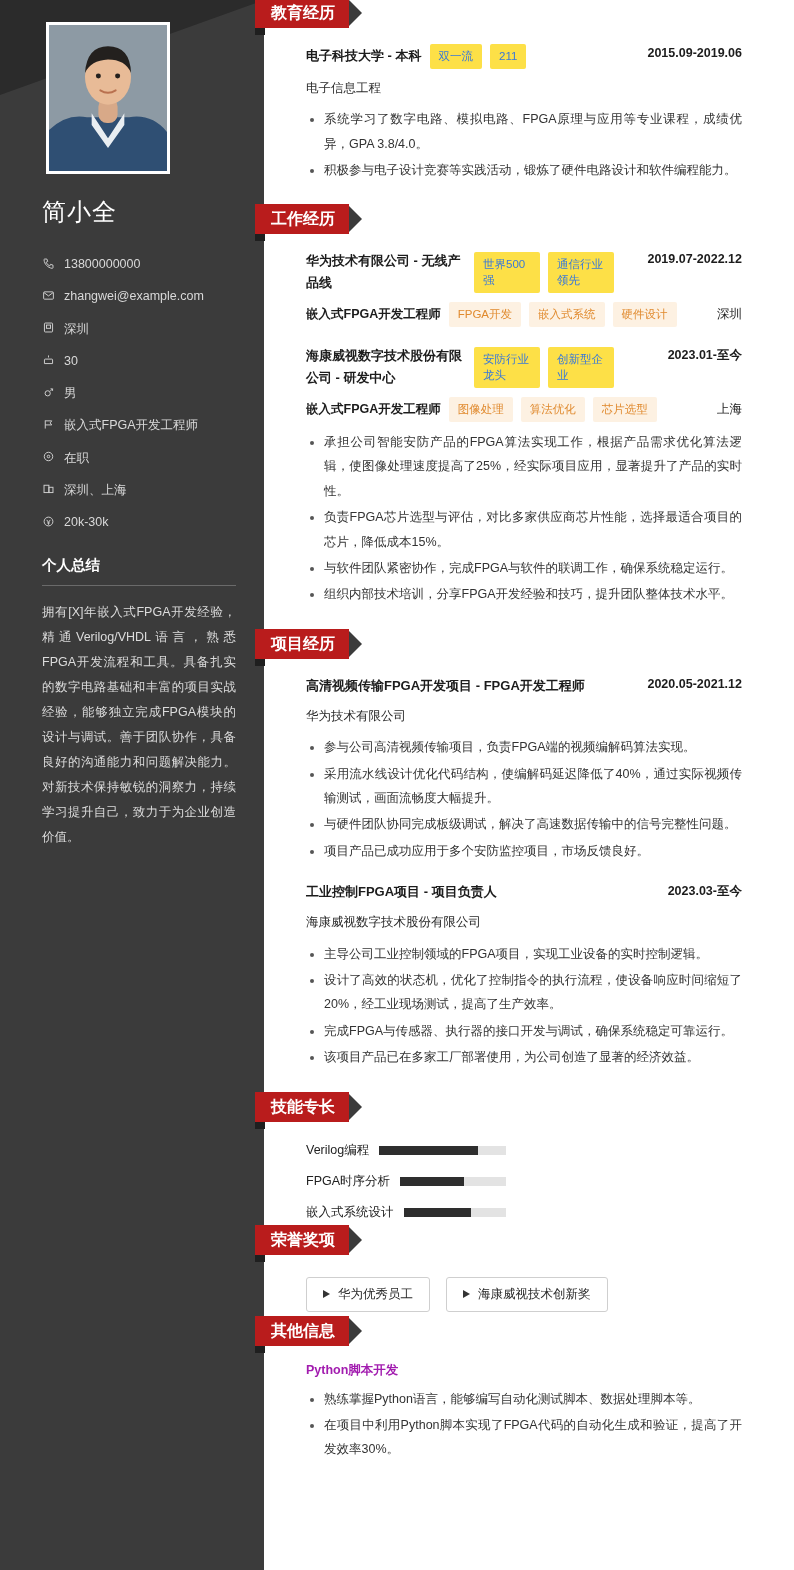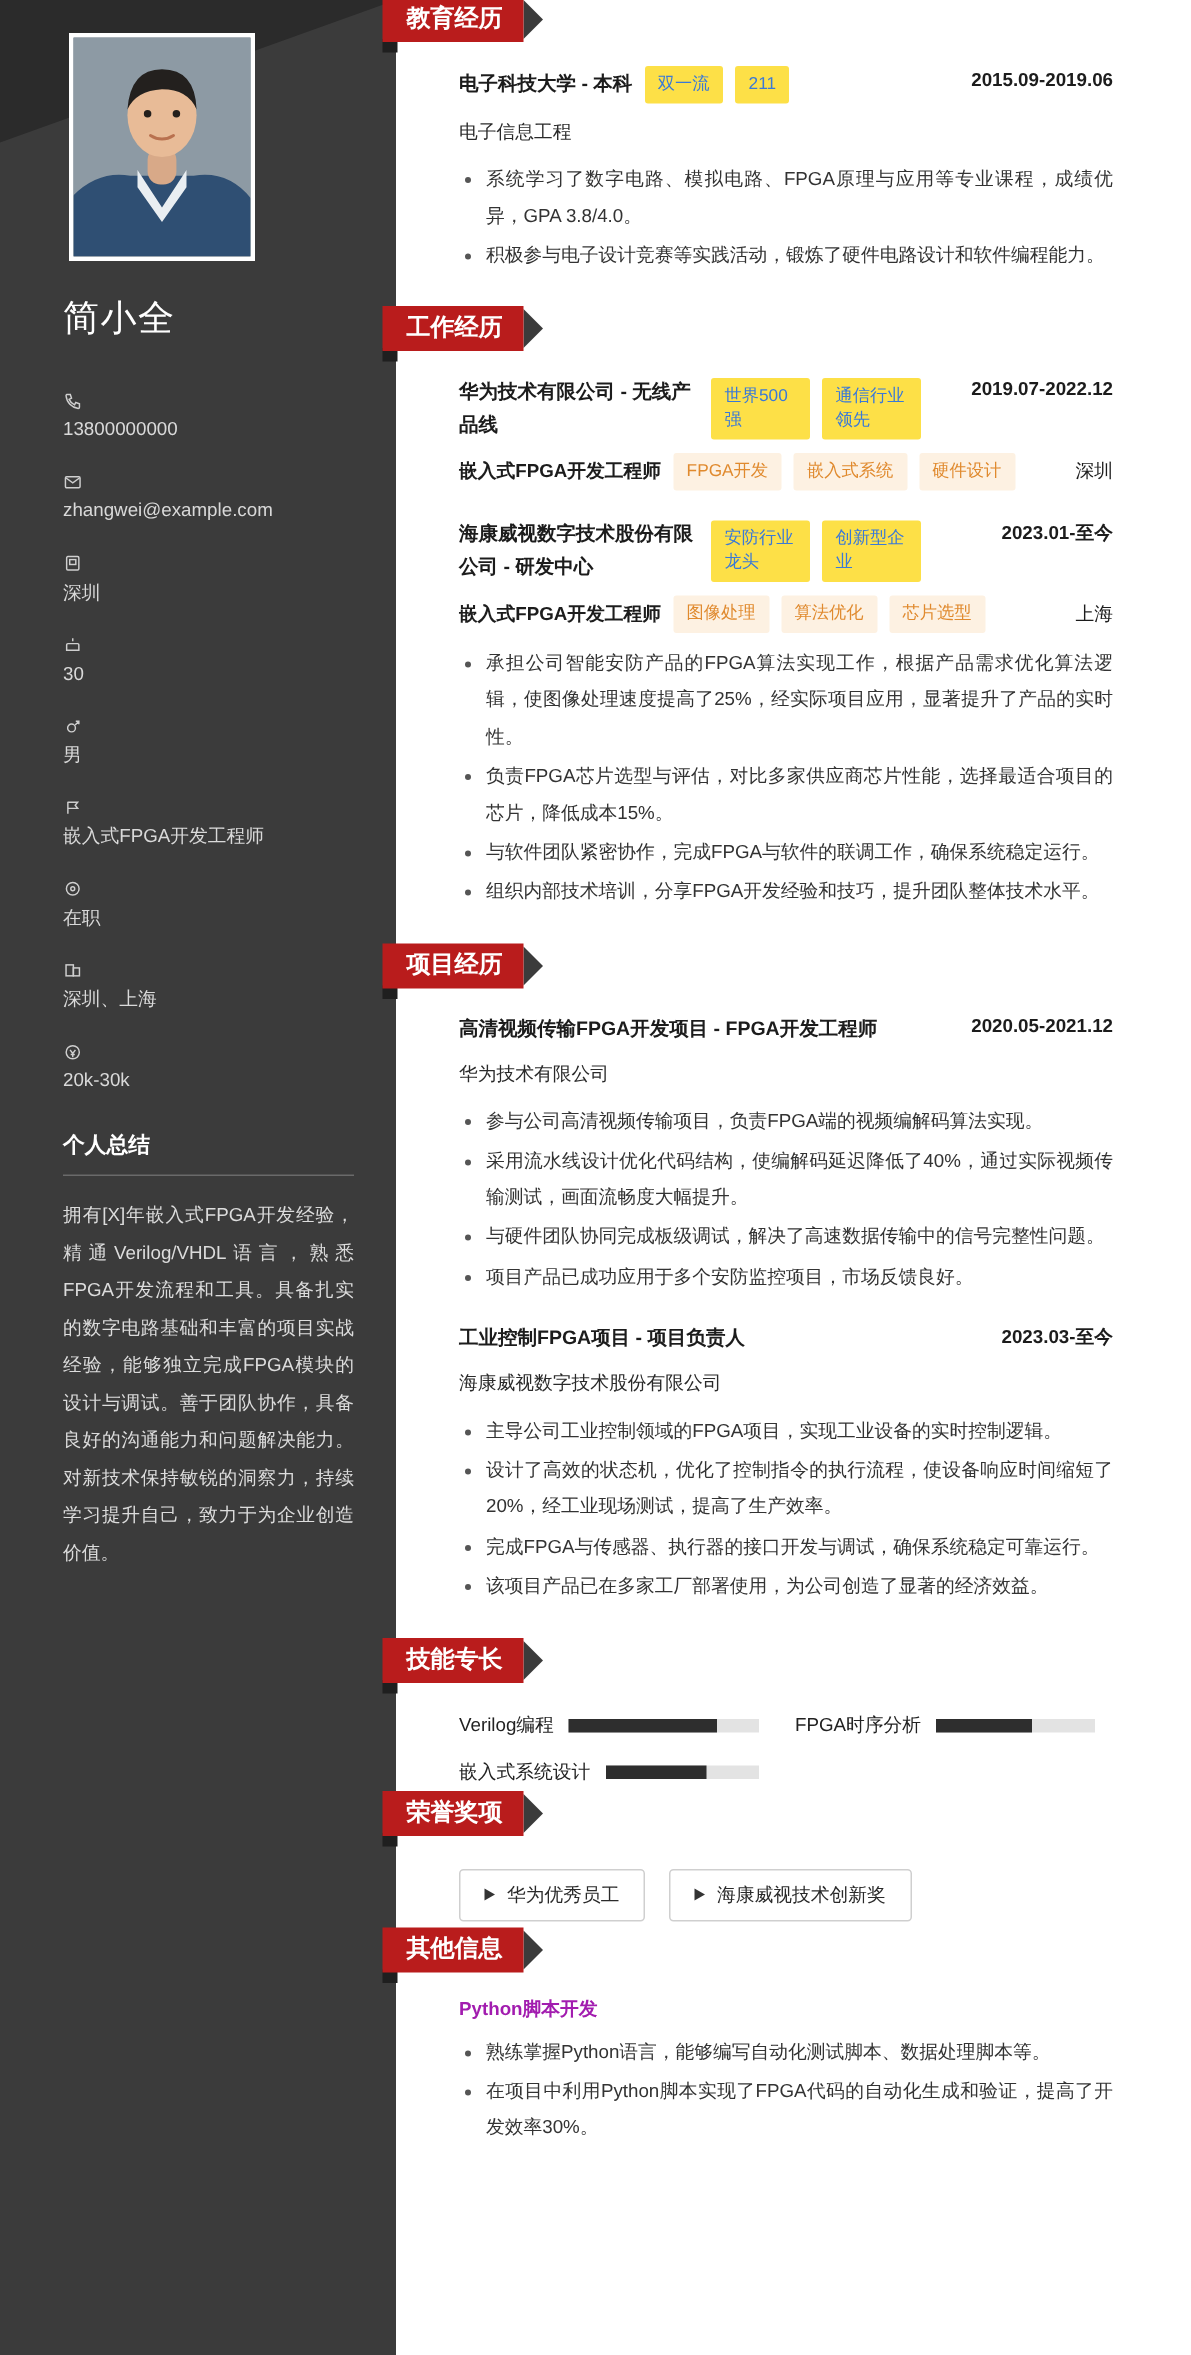--- a/index.html
+++ b/index.html
@@ -57,21 +57,20 @@
     margin-bottom: 28px;
   }
   .contact-list { list-style: none; }
   .contact-item {
     display: flex;
     align-items: flex-start;
     font-size: 12.5px;
     color: #d9d9d9;
     margin-bottom: 16px;
     line-height: 1.3;
-    flex-direction: column;
   }
   .contact-icon {
     flex: 0 0 22px;
     height: 14px;
     display: inline-flex;
     align-items: center;
     color: #cfcfcf;
   }
   .contact-icon svg { display: block; }
   .summary-title {
@@ -207,20 +206,21 @@
     text-align: justify;
   }
   ul.bullets li::marker { color: #555; }
 
   
   .skills-grid {
     display: flex;
     flex-wrap: wrap;
     gap: 14px 24px;
     padding-top: 4px;
+    flex-direction: column;
   }
   .skill {
     display: flex;
     align-items: center;
     gap: 10px;
     width: 200px;
   }
   .skill-name {
     font-size: 12.5px;
     color: #222;

